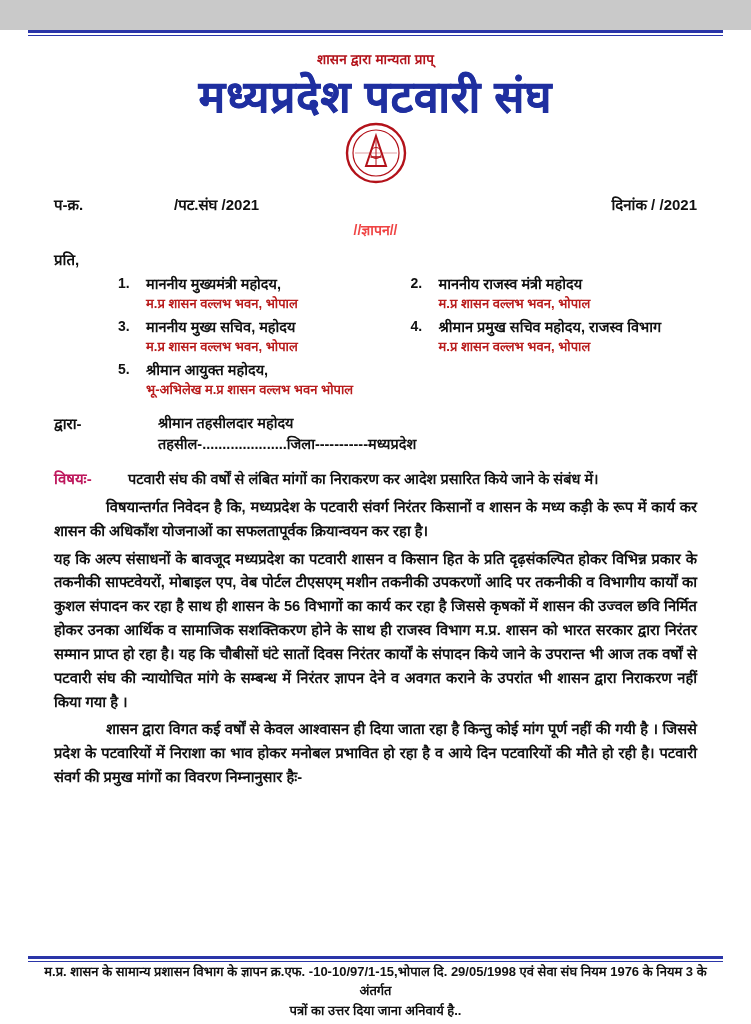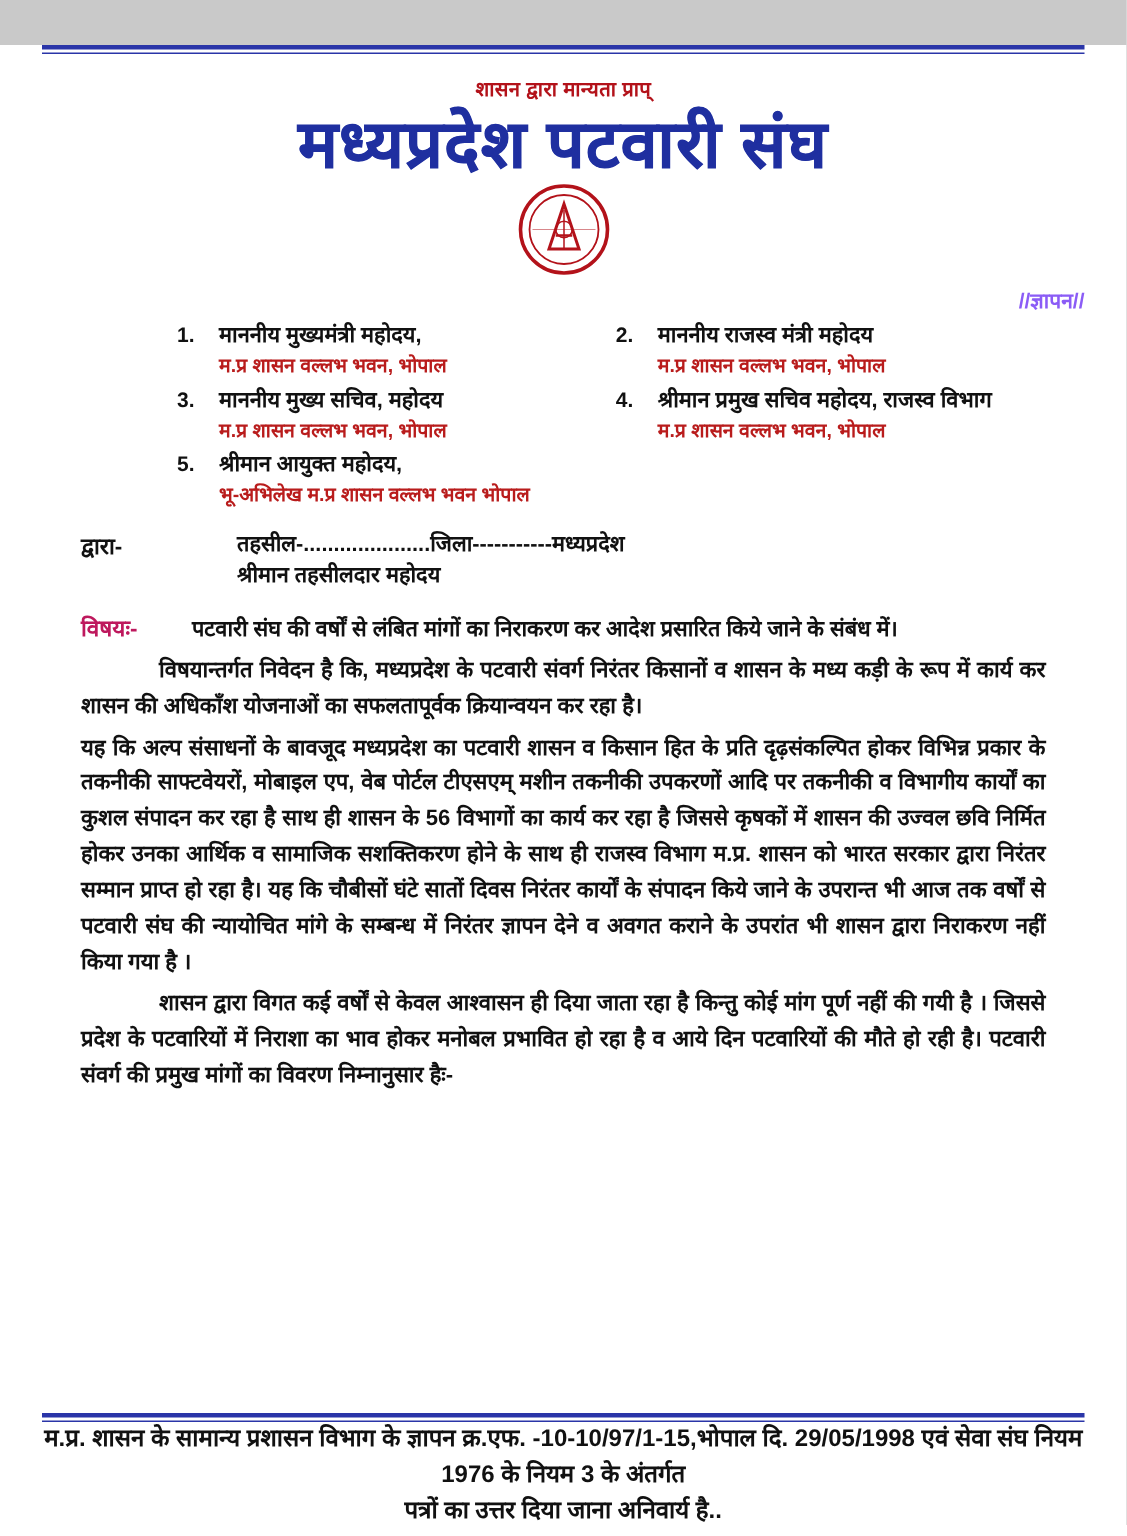--- a/index.html
+++ b/index.html
@@ -76,26 +76,26 @@
     font-weight: bold;
     font-size: 15px;
     color: #111;
     padding: 0 26px;
   }
   .ref-left { width: 120px; }
   .ref-mid { flex: 1; }
   .ref-right { text-align: right; white-space: nowrap; }
 
   .memo-title {
-    text-align: right;
+    text-align: center;
     font-family: "Liberation Sans", sans-serif;
     font-weight: bold;
     font-size: 14px;
     margin-top: 6px;
-    color: #8b5cf6;
+    color: #ef4444;
   }
 
   .to-label {
     margin-top: 10px;
     padding-left: 26px;
     font-family: "Liberation Sans", sans-serif;
     font-weight: bold;
     font-size: 15px;
     color: #111;
   }
@@ -218,21 +218,21 @@
     right: 28px;
     bottom: 34px;
   }
   .footer-rule-1 { height: 3px; background: #2a35a8; }
   .footer-rule-2 { height: 1px; background: #2a35a8; margin-top: 2px; }
   .footer-text {
     margin-top: 0;
     text-align: center;
     font-family: "Liberation Sans", sans-serif;
     font-weight: bold;
-    font-size: 16px;
+    font-size: 13px;
     color: #111;
     line-height: 1.5;
   }
 </style>
 </head>
 <body>
 
 <div class="page">
 
   <div class="rule-top"></div>
@@ -251,23 +251,29 @@
         <circle cx="31" cy="31" r="23" fill="#ffffff" stroke="#b3121a" stroke-width="1.2"></circle>
         <path d="M31 14 L41 44 L21 44 Z" fill="none" stroke="#b3121a" stroke-width="2"></path>
         <path d="M25.5 35 L36.5 35" stroke="#b3121a" stroke-width="1.6"></path>
         <path d="M31 18 L31 44" stroke="#b3121a" stroke-width="1"></path>
         <circle cx="31" cy="31" r="5.5" fill="none" stroke="#b3121a" stroke-width="1"></circle>
         <path d="M10 31 L52 31" stroke="#b3121a" stroke-width="0.8" opacity="0.5"></path>
       </svg>
     </div>
   </div>
 
+  <div class="ref-row">
+    <div class="ref-left">प-क्र.</div>
+    <div class="ref-mid">/पट.संघ /2021</div>
+    <div class="ref-right">दिनांक   /   /2021</div>
+  </div>
 
   <div class="memo-title">//ज्ञापन//</div>
 
+  <div class="to-label">प्रति,</div>
 
   <div class="recipients">
     <div class="rec-row">
       <div class="rec-col">
         <span class="rec-num">1.</span><span class="rec-body">
           <div class="rec-l1">माननीय मुख्यमंत्री महोदय,</div>
           <div class="rec-l2">म.प्र शासन वल्लभ भवन, भोपाल</div>
         </span>
       </div>
       <div class="rec-col">
@@ -297,22 +303,22 @@
           <div class="rec-l1">श्रीमान आयुक्त महोदय,</div>
           <div class="rec-l2">भू-अभिलेख म.प्र शासन वल्लभ भवन भोपाल</div>
         </span>
       </div>
     </div>
   </div>
 
   <div class="via-block">
     <div class="via-label">द्वारा-</div>
     <div class="via-lines">
+      <div>श्रीमान तहसीलदार महोदय</div>
       <div>तहसील-.....................जिला-----------मध्यप्रदेश</div>
-      <div>श्रीमान तहसीलदार महोदय</div>
     </div>
   </div>
 
   <div class="subject-block">
     <div class="subject-label">विषयः-</div>
     <div class="subject-text">पटवारी संघ की वर्षाें से लंबित मांगों का निराकरण कर आदेश प्रसारित किये जाने के संबंध में।</div>
   </div>
 
   <div class="body-text">
     <div class="para">विषयान्तर्गत निवेदन है कि, मध्यप्रदेश के पटवारी संवर्ग निरंतर किसानों व शासन के मध्य कड़ी के रूप में कार्य कर शासन की अधिकाँश योजनाओं का सफलतापूर्वक क्रियान्वयन कर रहा है।</div>

